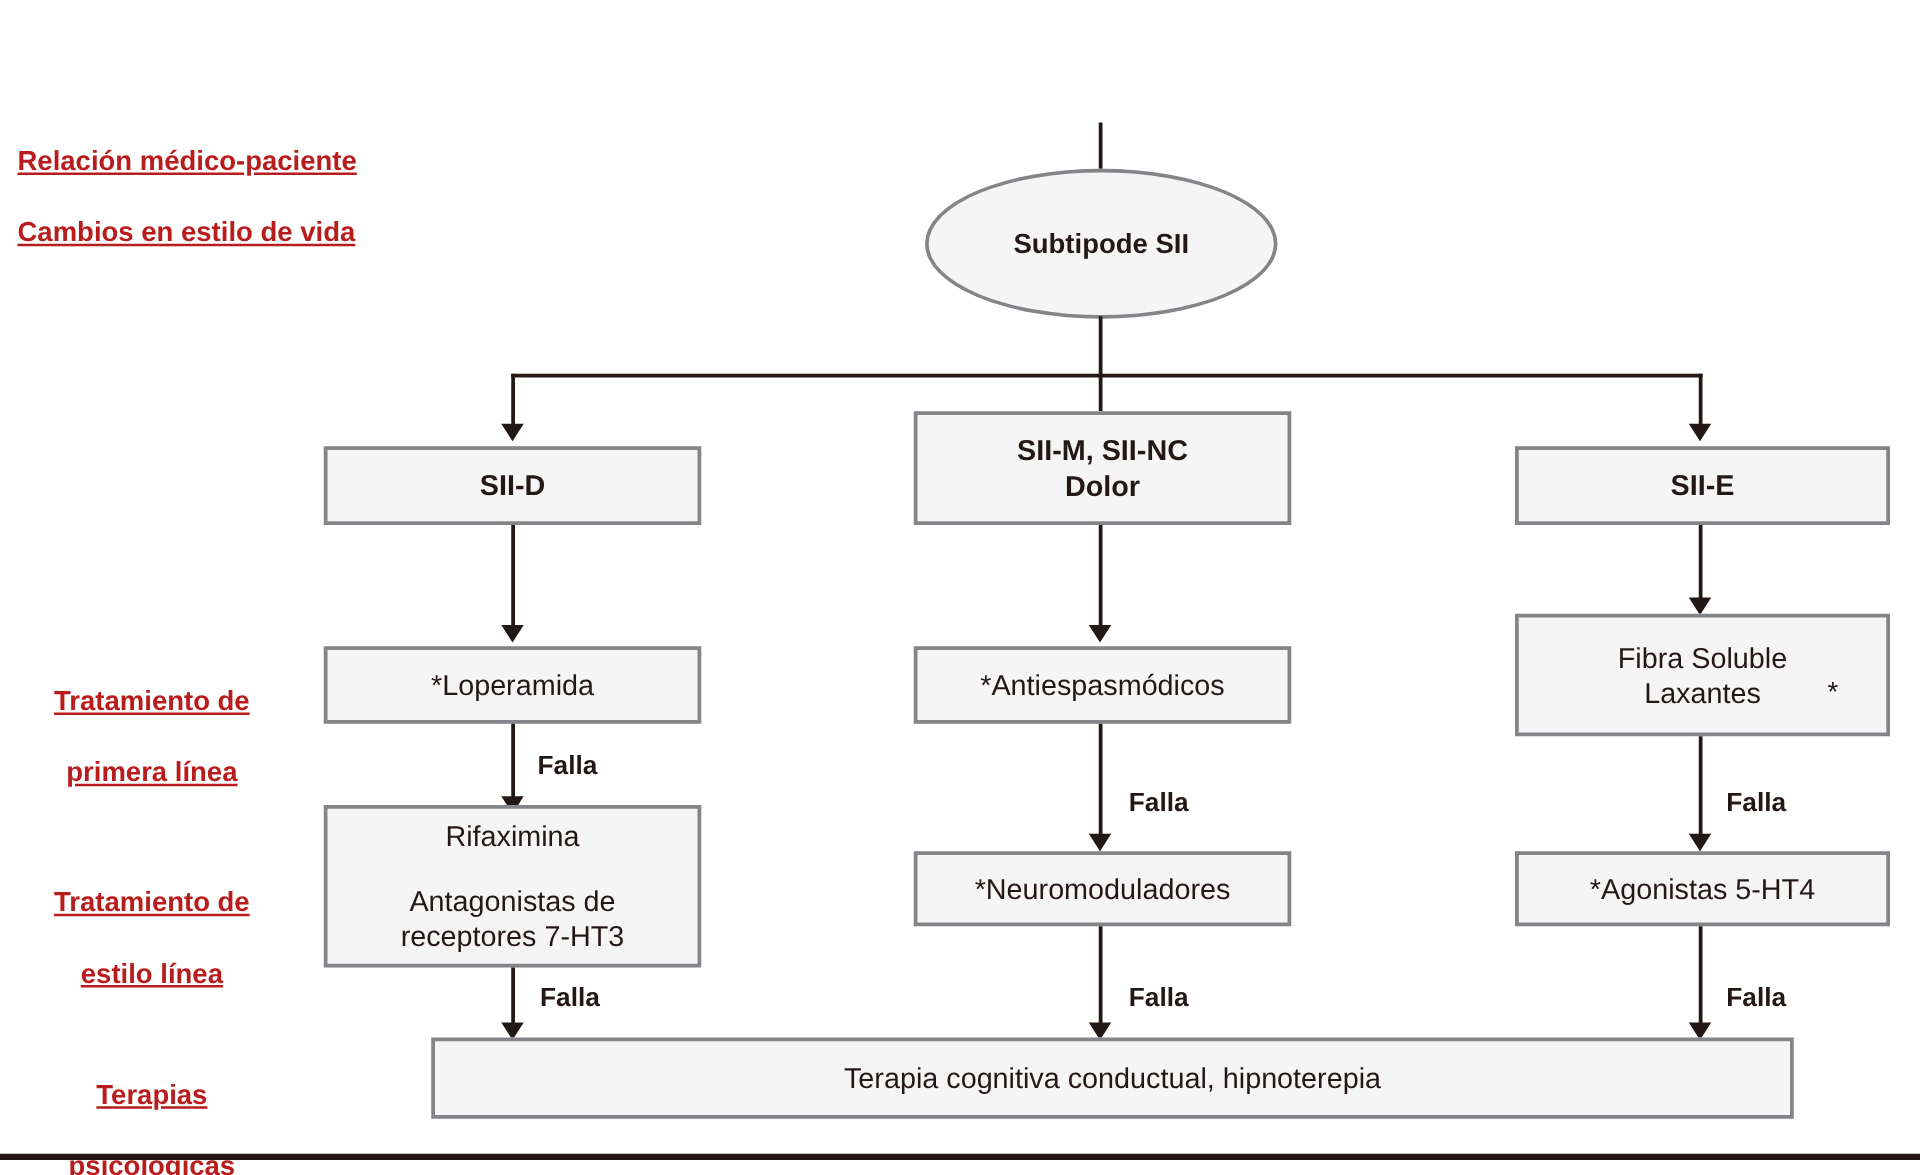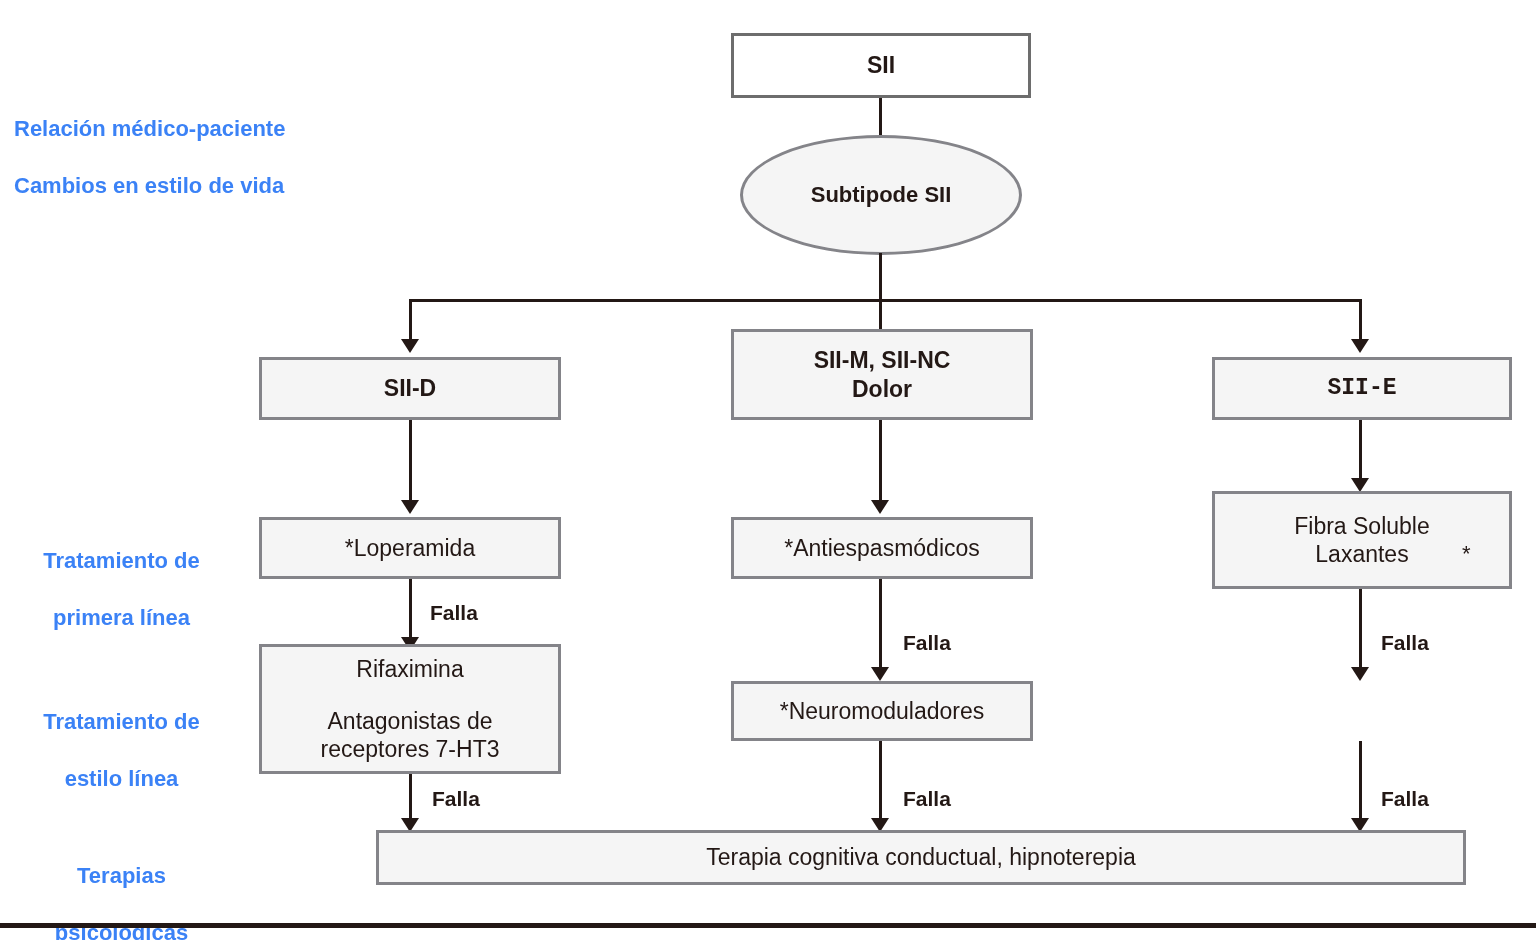--- a/index.html
+++ b/index.html
@@ -52,23 +52,24 @@
     text-align: center;
     font-weight: bold;
     line-height: 1.25;
     color: #231815;
   }
 
   
   .side-label {
     position: absolute;
     font-weight: bold;
-    color: #3b82f6;
+    color: #b91c1c;
     line-height: 1.3;
     white-space: pre-line;
+    text-decoration: underline;
   }
   .side-label.left-align { text-align: left; }
   .side-label.center-align { text-align: center; }
 
   
   .vline {
     position: absolute;
     background: #231815;
     width: 3px;
   }
@@ -111,23 +112,20 @@
 </head>
 <body>
 
 <div id="canvas">
 
   <div class="side-label left-align" style="left:14px; top:86px; font-size:22px;">
     <div>Relación médico-paciente</div>
     <div>Cambios en estilo de vida</div>
   </div>
 
-  <div class="node white bold" style="left:731px; top:33px; width:300px; height:65px; font-size:23px;">
-    <span class="line">SII</span>
-  </div>
 
   <div class="vline" style="left:879px; top:98px; height:37px;"></div>
 
   <div class="ellipse" style="left:740px; top:135px; width:282px; height:120px; font-size:22px;">
     <span class="line">Subtipo</span>
     <span class="line">de SII</span>
   </div>
 
   <div class="vline" style="left:879px; top:253px; height:48px;"></div>
   <div class="hline" style="left:409px; top:299px; width:953px;"></div>
@@ -142,21 +140,21 @@
 
   <div class="node bold" style="left:259px; top:357px; width:302px; height:63px; font-size:23px;">
     <span class="line">SII-D</span>
   </div>
 
   <div class="node bold" style="left:731px; top:329px; width:302px; height:91px; font-size:23px;">
     <span class="line">SII-M, SII-NC</span>
     <span class="line">Dolor</span>
   </div>
 
-  <div class="node bold" style="left:1212px; top:357px; width:300px; height:63px; font-size:23px;font-family:Liberation Mono, monospace;">
+  <div class="node bold" style="left:1212px; top:357px; width:300px; height:63px; font-size:23px;">
     <span class="line">SII-E</span>
   </div>
 
   <div class="vline" style="left:409px; top:420px; height:82px;"></div>
   <div class="arrowhead" style="left:401px; top:500px;"></div>
 
   <div class="vline" style="left:879px; top:420px; height:82px;"></div>
   <div class="arrowhead" style="left:871px; top:500px;"></div>
 
   <div class="vline" style="left:1359px; top:420px; height:62px;"></div>
@@ -201,37 +199,40 @@
   <div class="node" style="left:259px; top:644px; width:302px; height:130px; font-size:23px;">
     <span class="line" style="margin-bottom:24px;text-align:center;">Rifaximina</span>
     <span class="line">Antagonistas de</span>
     <span class="line">receptores 7-HT3</span>
   </div>
 
   <div class="node" style="left:731px; top:681px; width:302px; height:60px; font-size:23px;">
     <span class="line">*Neuromoduladores</span>
   </div>
 
+  <div class="node" style="left:1212px; top:681px; width:300px; height:60px; font-size:23px;">
+    <span class="line">*Agonistas 5-HT4</span>
+  </div>
 
   <div class="vline" style="left:409px; top:774px; height:48px;"></div>
   <div class="arrowhead" style="left:401px; top:818px;"></div>
   <div class="edge-label" style="left:432px; top:787px;">Falla</div>
 
   <div class="vline" style="left:879px; top:741px; height:81px;"></div>
   <div class="arrowhead" style="left:871px; top:818px;"></div>
   <div class="edge-label" style="left:903px; top:787px;">Falla</div>
 
   <div class="vline" style="left:1359px; top:741px; height:81px;"></div>
   <div class="arrowhead" style="left:1351px; top:818px;"></div>
   <div class="edge-label" style="left:1381px; top:787px;">Falla</div>
 
   <div class="side-label center-align" style="left:14px; top:833px; width:215px; font-size:22px;">
     <div>Terapias</div>
     <div>psicológicas</div>
   </div>
 
-  <div class="node" style="left:345px; top:830px; width:1090px; height:55px; font-size:23px;margin-left:31px;">
+  <div class="node" style="left:345px; top:830px; width:1090px; height:65px; font-size:23px;">
     <span class="line">Terapia cognitiva conductual, hipnoterepia</span>
   </div>
 
   <div class="bottom-rule" style="top:923px;"></div>
 
 </div>
 
 </body></html>

